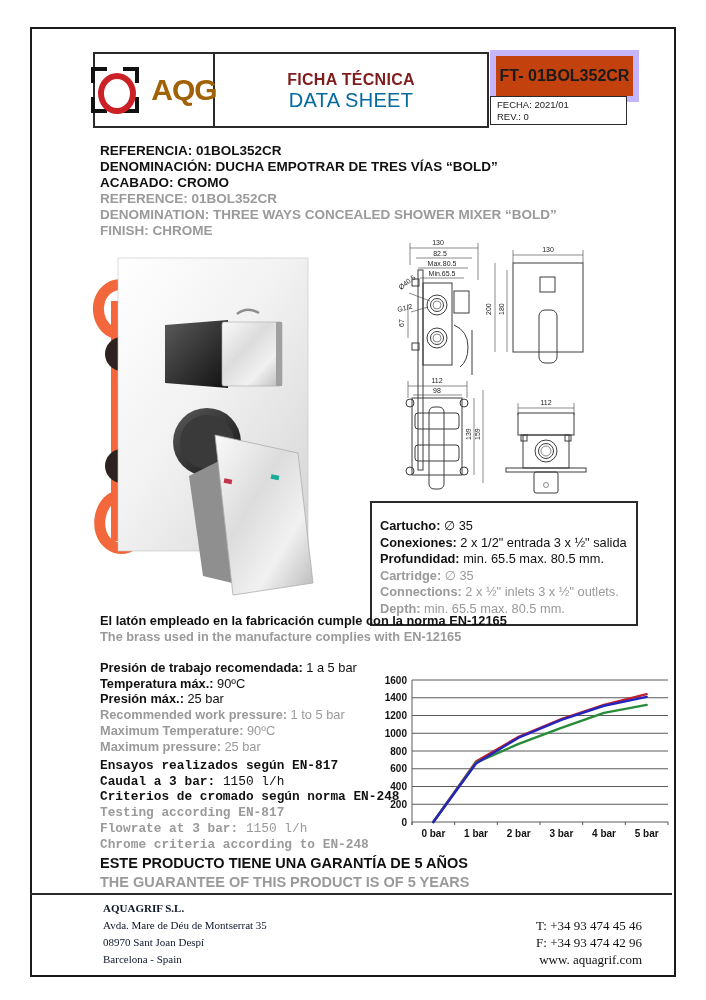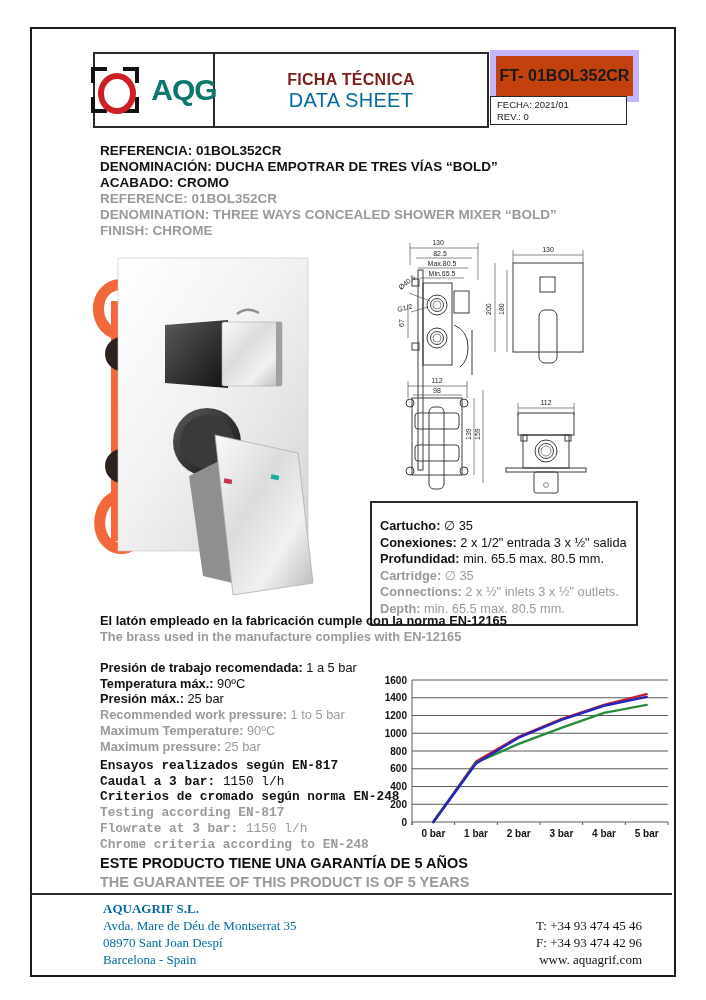--- a/index.html
+++ b/index.html
@@ -10,21 +10,21 @@
   
   .hdr-table{position:absolute;left:93px;top:52px;width:392px;height:72px;border:2px solid #2a2a2a;display:flex;background:#fff;}
   .logo-cell{width:118px;border-right:2px solid #2a2a2a;display:flex;align-items:center;justify-content:center;gap:2px;}
   .logo-mark{position:relative;width:50px;height:50px;flex:0 0 auto;}
   .corner{position:absolute;width:12px;height:12px;}
   .corner.tl{left:0;top:2px;border-left:4px solid #111;border-top:4px solid #111;}
   .corner.tr{right:2px;top:2px;border-right:4px solid #111;border-top:4px solid #111;}
   .corner.bl{left:0;bottom:2px;border-left:4px solid #111;border-bottom:4px solid #111;}
   .corner.br{right:2px;bottom:2px;border-right:4px solid #111;border-bottom:4px solid #111;}
   .logo-ring{position:absolute;left:7px;top:8px;width:26px;height:29px;border:6px solid #cc2027;border-radius:50%;}
-  .logo-text{font-size:30px;font-weight:bold;letter-spacing:-1px;color:#0f766e;margin-left:8px;}
+  .logo-text{font-size:30px;font-weight:bold;letter-spacing:-1px;color:#a16207;margin-left:8px;}
   .title-cell{flex:1;display:flex;flex-direction:column;align-items:center;justify-content:center;line-height:20px;}
   .title-es{font-size:16px;font-weight:bold;color:#7f1d1d;letter-spacing:.3px;}
   .title-en{font-size:20px;font-weight:normal;color:#0369a1;letter-spacing:.3px;}
   .doc-code-box{position:absolute;left:490px;top:50px;width:137px;height:40px;border:6px solid #c4b5fd;
                 display:flex;align-items:center;justify-content:center;font-size:16px;font-weight:bold;background:#c2410c;}
   .fecha-box{position:absolute;left:490px;top:96px;width:137px;height:29px;border:1px solid #2a2a2a;
              padding:2px 0 0 6px;font-size:9.5px;line-height:12px;box-sizing:border-box;background:#fff;}
 
   
   .ref-block{position:absolute;left:100px;top:143px;font-size:13.5px;font-weight:bold;line-height:15.9px;white-space:nowrap;}
@@ -39,21 +39,21 @@
   
   .spec{position:absolute;left:100px;font-size:12.8px;line-height:15.7px;white-space:nowrap;}
   .brass{top:613px;font-weight:bold;}
   .press{top:660px;}
   .tests{top:758px;font-family:Liberation Mono, monospace;}
   .spec .lbl{font-weight:bold;}
 
   .guarantee{position:absolute;left:100px;top:854px;font-size:14.5px;font-weight:bold;line-height:18.5px;white-space:nowrap;}
 
   .footer-sep{position:absolute;left:30px;top:893px;width:642px;border-top:2px solid #2a2a2a;}
-  .footer{position:absolute;left:103px;top:900px;font-family:"Liberation Serif",serif;font-size:13px;line-height:17px;color:#0369a1;}
+  .footer{position:absolute;left:103px;top:900px;font-family:"Liberation Serif",serif;font-size:11px;line-height:17px;color:#0f172a;}
   .footer .company{font-weight:bold;}
   .footer-right{position:absolute;left:430px;top:917px;width:212px;text-align:right;
                 font-family:"Liberation Serif",serif;font-size:13px;line-height:17px;color:#111;}
 
   svg text{font-family:"Liberation Sans",sans-serif;}
   .dim{font-size:7px;fill:#222;}
   .draw{stroke:#3c3c3c;stroke-width:1;fill:none;}
   .thin{stroke:#3c3c3c;stroke-width:.6;fill:none;}
 </style>
 </head>

